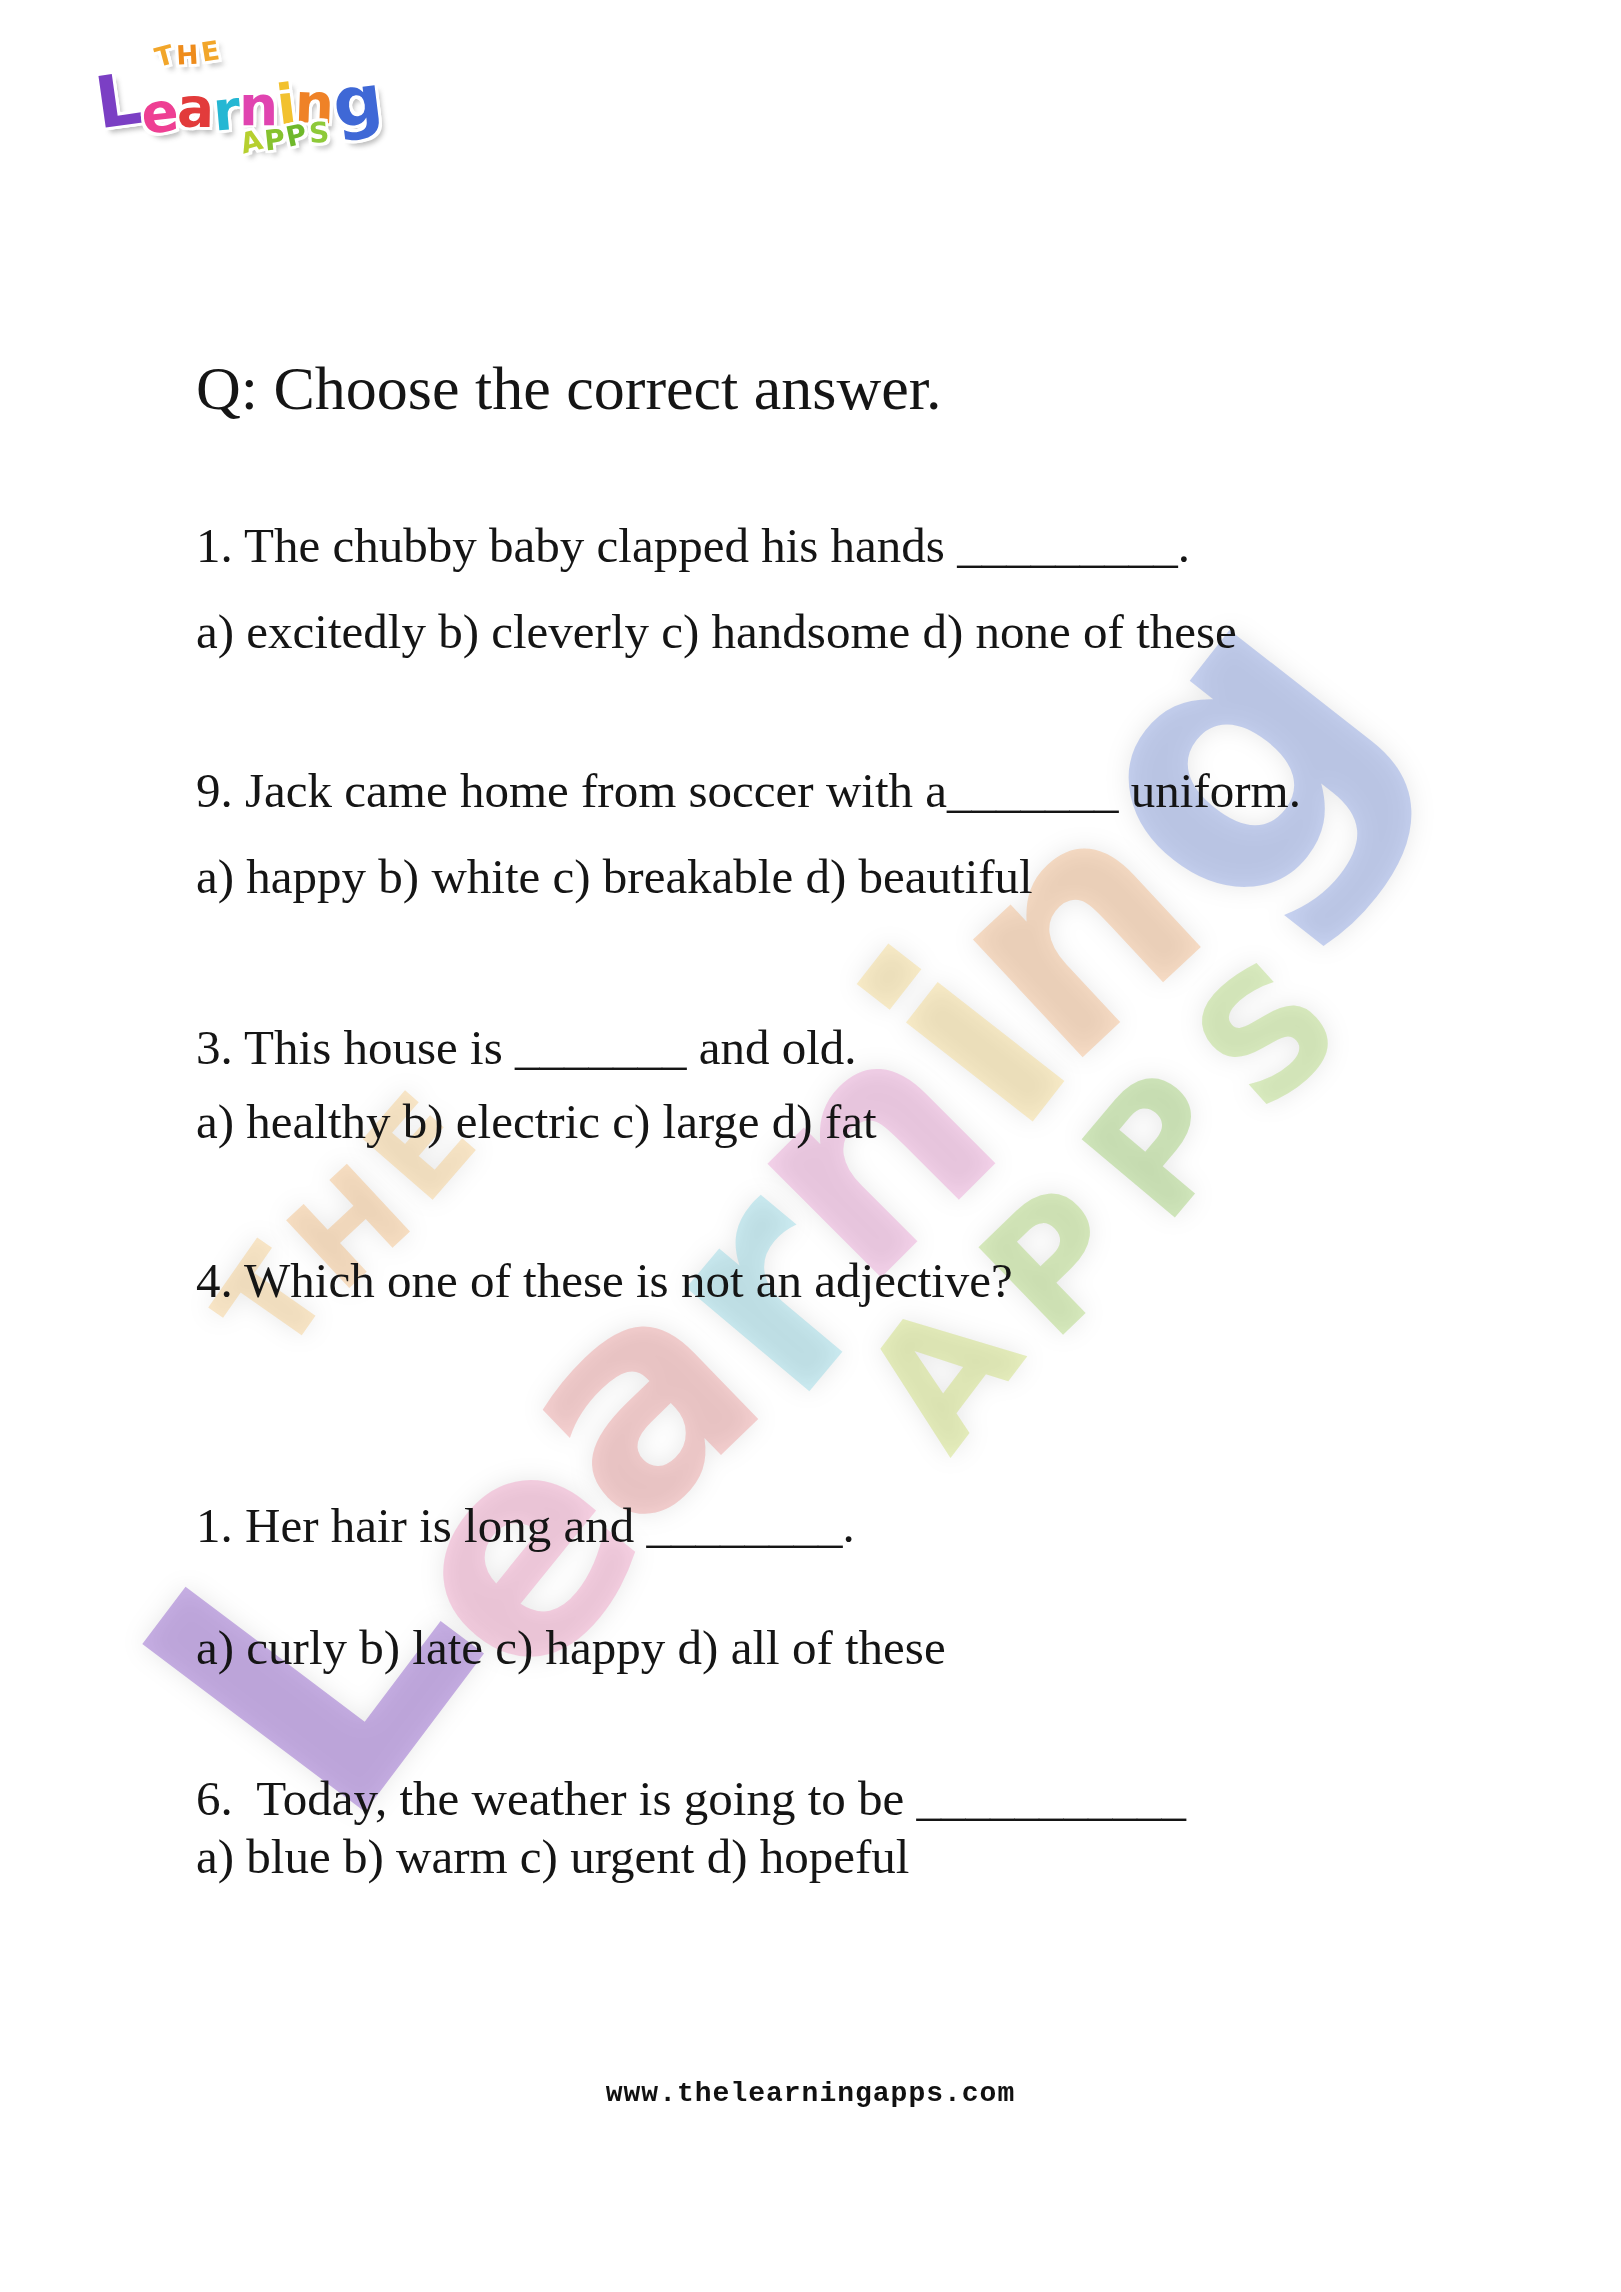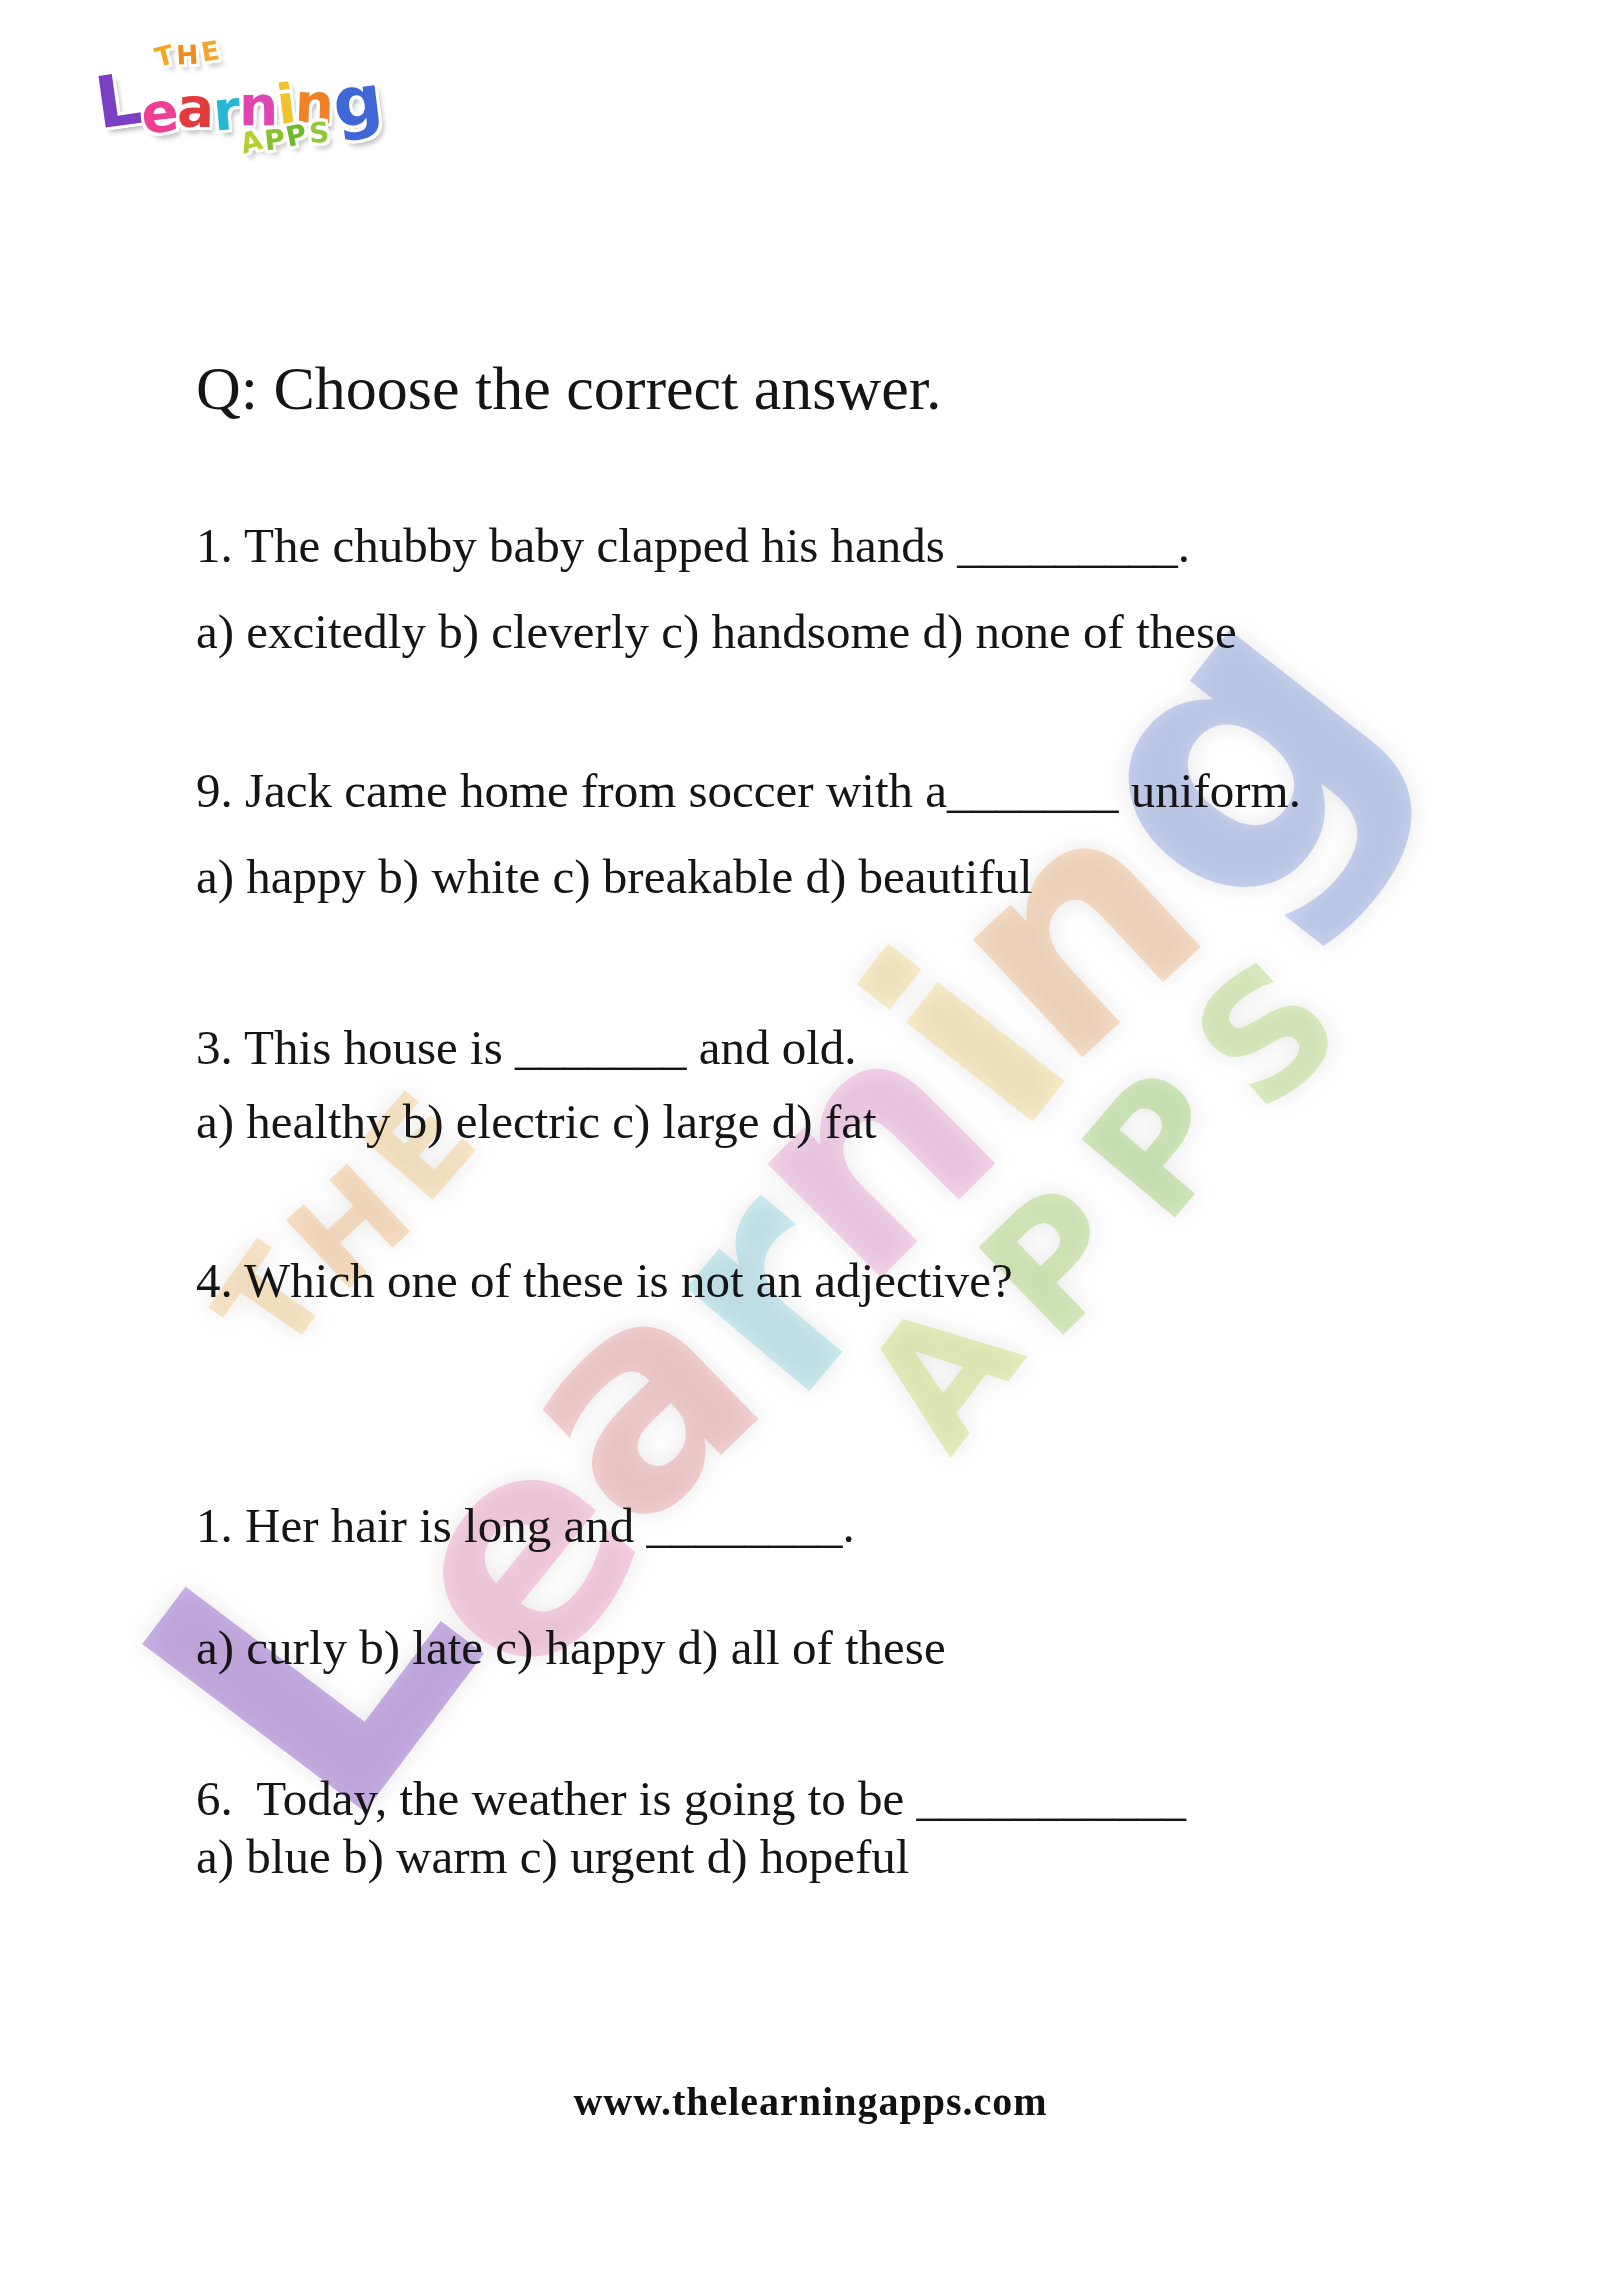--- a/index.html
+++ b/index.html
@@ -81,23 +81,23 @@
   .q2p { top: 763px; }  .q2o { top: 849px; }
   .q3p { top: 1008px; margin-top: 12px; } .q3o { top: 1094px; }
   .q4p { top: 1253px; } .q4o { top: 1339px; }
   .q5p { top: 1498px; } .q5o { top: 1584px; margin-top: 36px; }
   .q6p { top: 1743px; margin-top: 28px; } .q6o { top: 1829px; }
 
   .footer {
     position: absolute;
     left: 0; top: 2078px; width: 100%;
     text-align: center;
-    font-family: Liberation Serif, serif;
+    font-family: Liberation Mono, monospace;
     font-weight: bold;
-    font-size: 40px;
+    font-size: 28px;
     letter-spacing: 1px;
     color: #111;
     z-index: 1;
   }
 </style>
 </head>
 <body>
 
 <div class="page">
 

